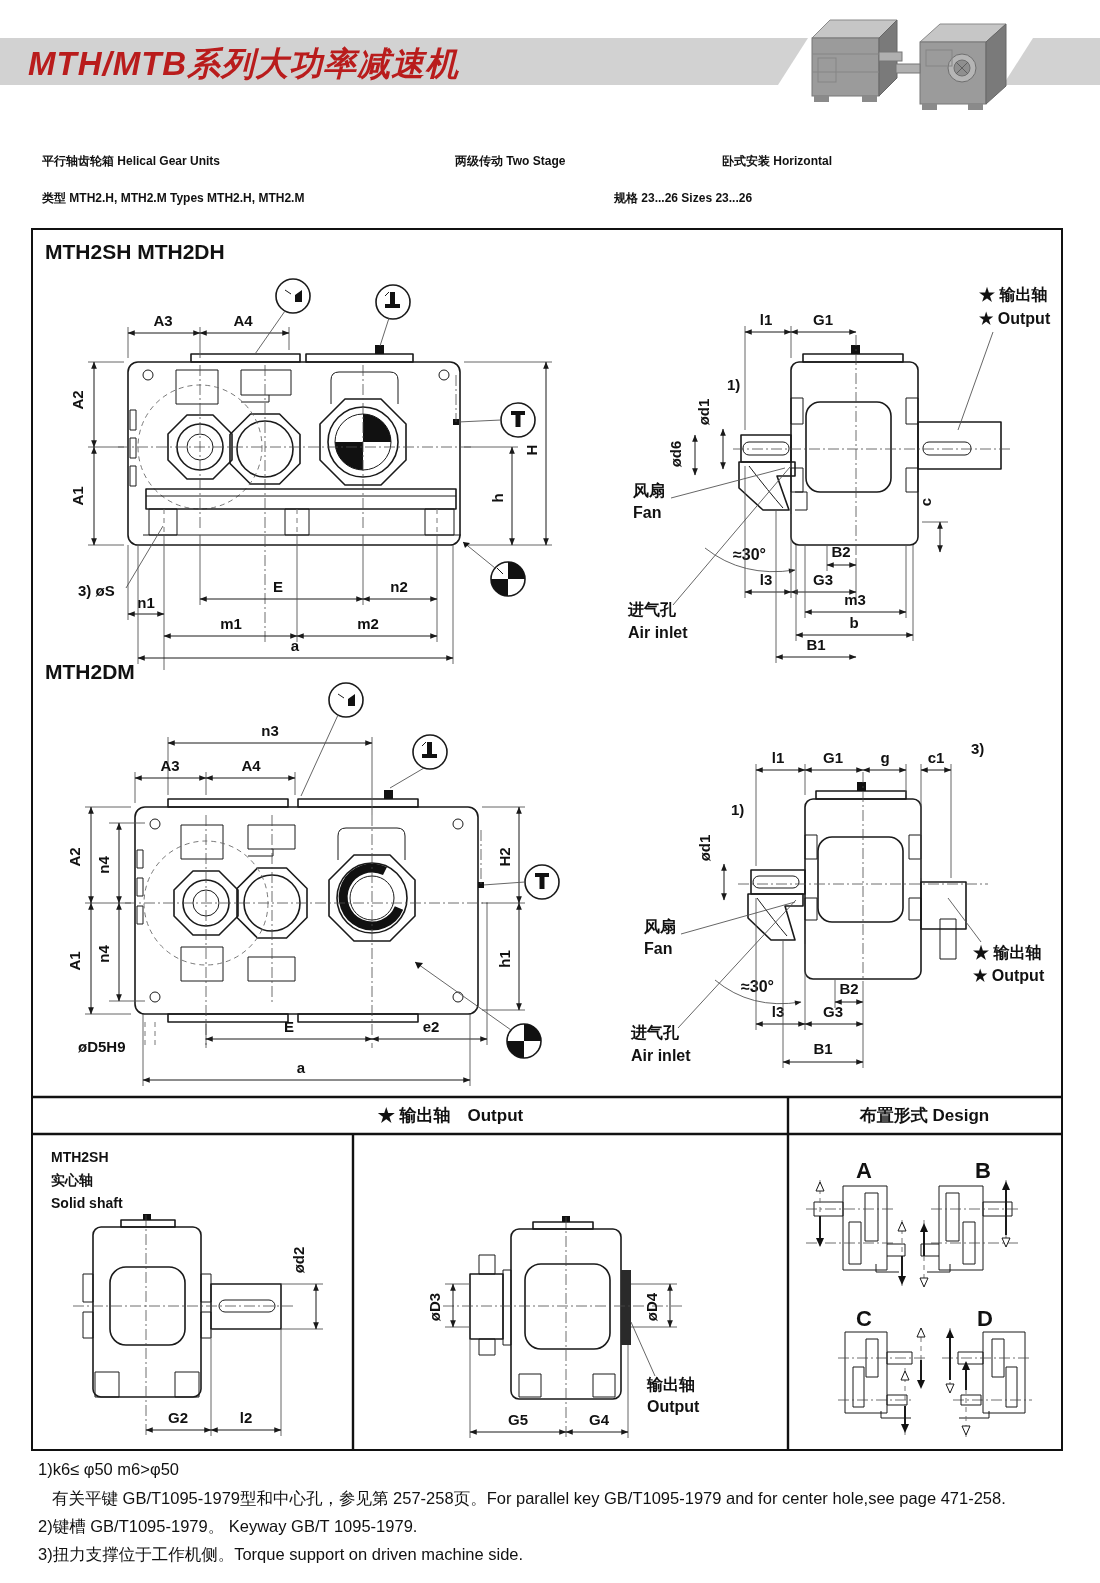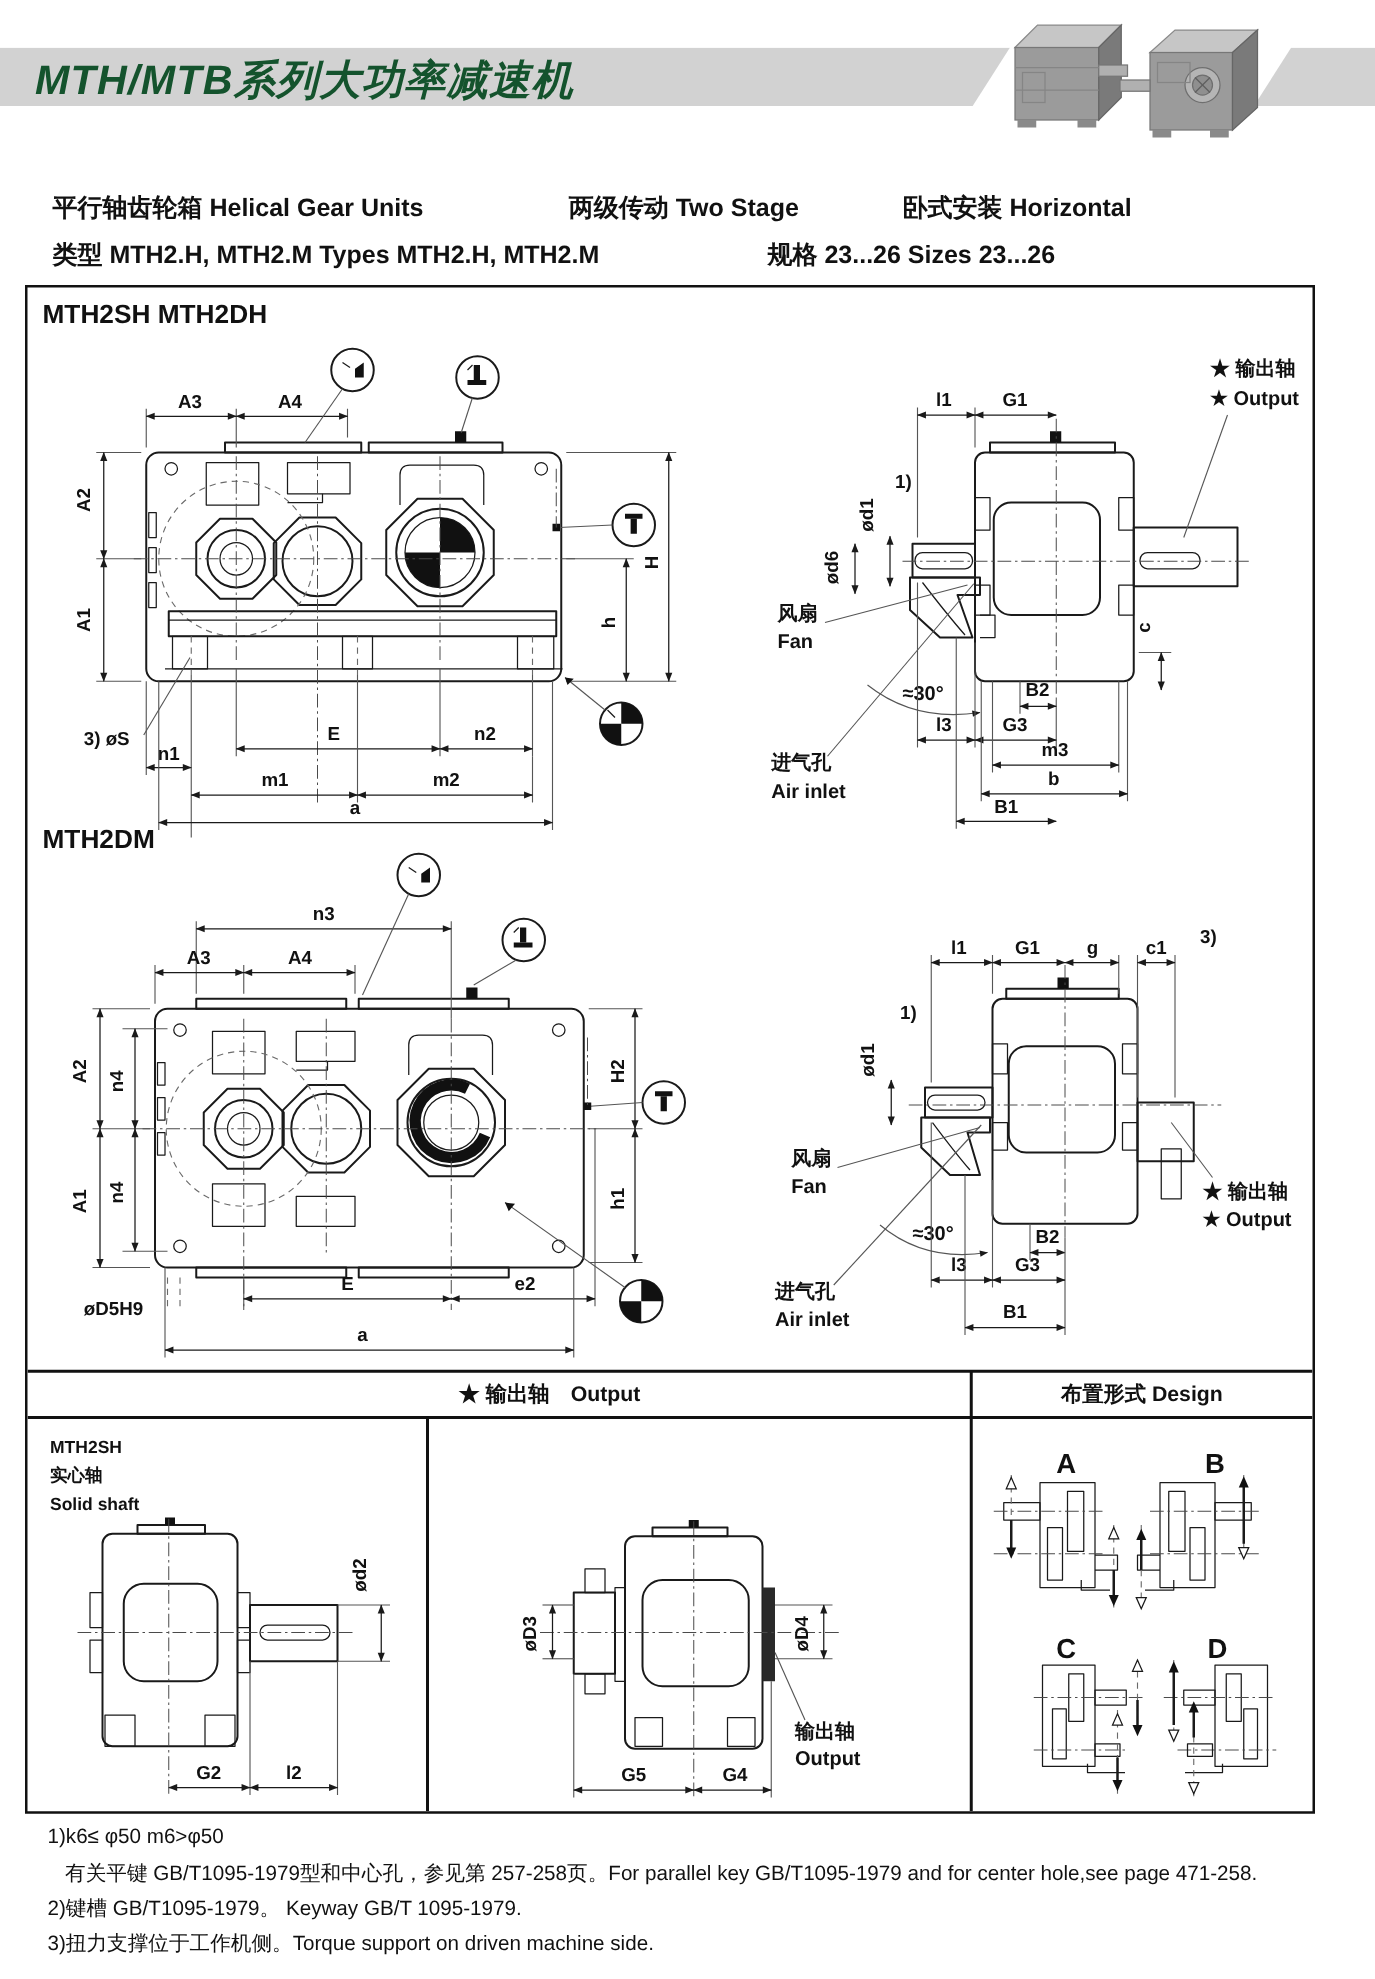--- a/index.html
+++ b/index.html
@@ -1,22 +1,22 @@
 <!DOCTYPE html>
 <html><head>
 <meta charset="utf-8">
 <style>
   html,body{margin:0;padding:0;background:#fff;}
   body{width:1100px;height:1583px;position:relative;font-family:"Liberation Sans",sans-serif;color:#111;overflow:hidden;}
   .band{position:absolute;left:0;top:38px;width:808px;height:47px;background:#d2d2d2;clip-path:polygon(0 0,100% 0,calc(100% - 30px) 100%,0 100%);}
   .band-right{position:absolute;left:1003px;top:38px;width:97px;height:47px;background:#d2d2d2;clip-path:polygon(30px 0,100% 0,100% 100%,0 100%);}
-  .title{position:absolute;left:28px;top:42px;font-size:33px;font-weight:bold;font-style:italic;color:#14532d;letter-spacing:1px;white-space:nowrap;}
+  .title{position:absolute;left:28px;top:42px;font-size:33px;font-weight:bold;font-style:italic;color:#b91c1c;letter-spacing:1px;white-space:nowrap;}
   .photos{position:absolute;left:800px;top:6px;width:215px;height:115px;}
-  .sub{position:absolute;font-size:20px;font-weight:bold;white-space:nowrap;}
-  .box{position:absolute;left:20px;top:228px;width:1028px;height:1219px;border:2px solid #111;box-sizing:content-box;}
+  .sub{position:absolute;font-size:12px;font-weight:bold;white-space:nowrap;}
+  .box{position:absolute;left:31px;top:228px;width:1028px;height:1219px;border:2px solid #111;box-sizing:content-box;}
   .bt{position:absolute;font-weight:bold;font-size:21px;white-space:nowrap;}
   .cellhead{position:absolute;font-weight:bold;font-size:17px;text-align:center;}
   .celltitle{position:absolute;font-weight:bold;font-size:14px;line-height:23px;white-space:nowrap;}
   .fn{position:absolute;font-size:16.5px;font-weight:normal;white-space:nowrap;}
   svg{position:absolute;left:0;top:0;}
   svg text{font-family:"Liberation Sans",sans-serif;font-weight:bold;fill:#111;}
   .o{fill:none;stroke:#1a1a1a;stroke-width:1.6;stroke-linejoin:round;}
   .i{fill:none;stroke:#1a1a1a;stroke-width:1;stroke-linejoin:round;}
   .d{fill:none;stroke:#1a1a1a;stroke-width:1;}
   .c{fill:none;stroke:#4a4a4a;stroke-width:.8;stroke-dasharray:11 3 2 3;}

